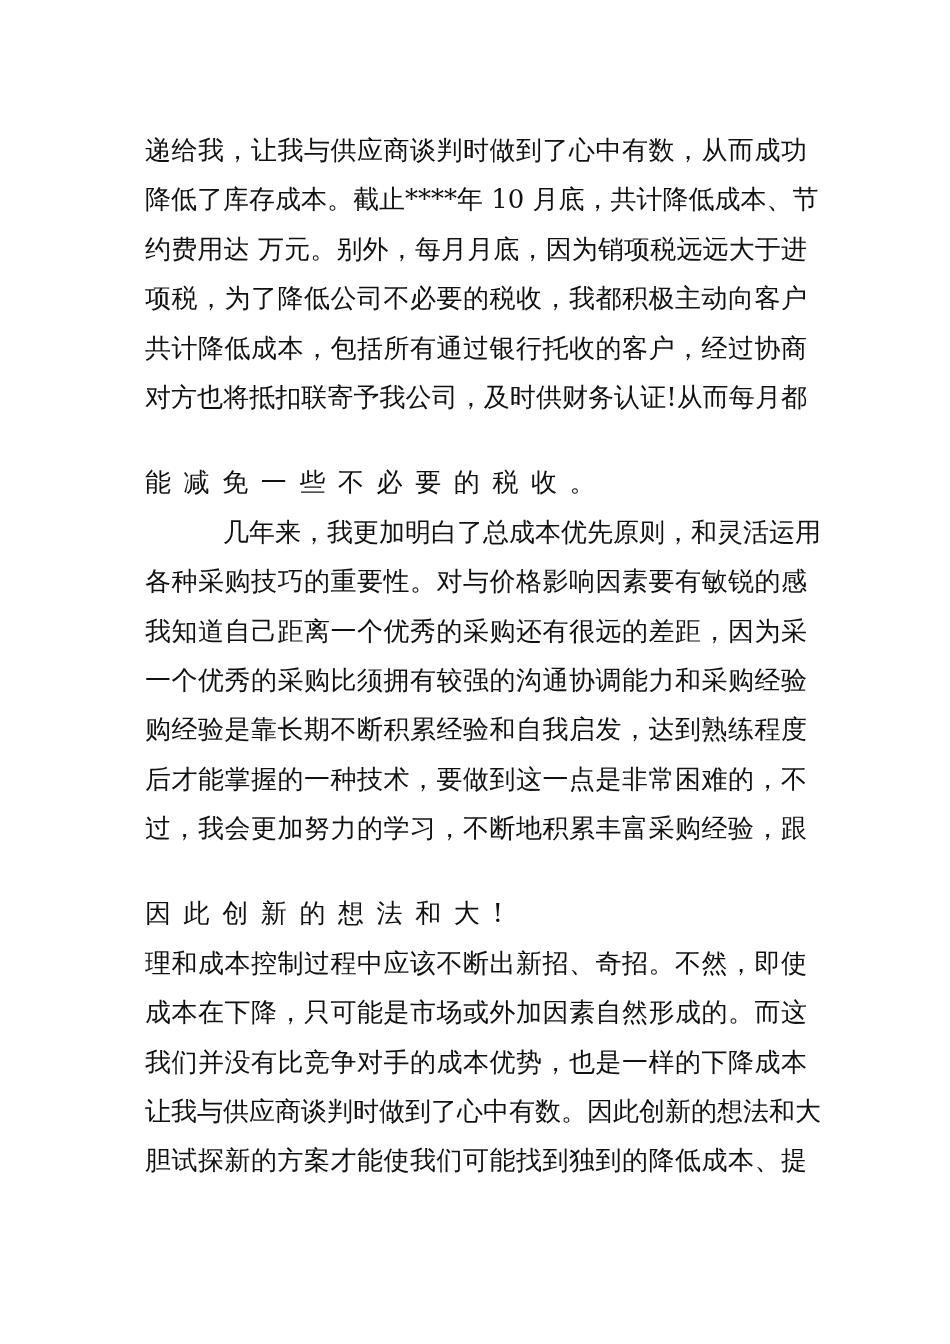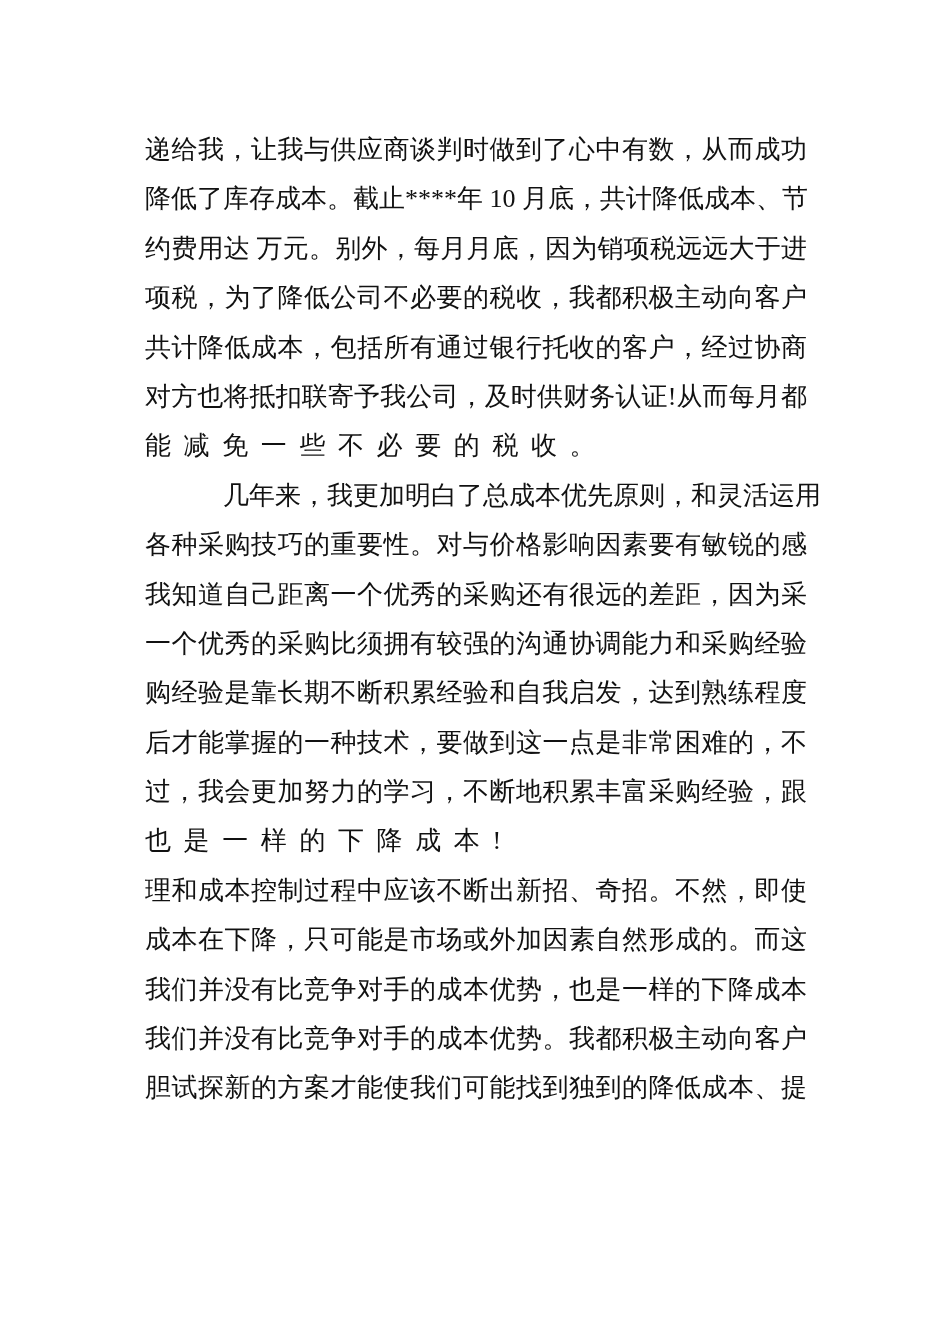--- a/index.html
+++ b/index.html
@@ -30,25 +30,25 @@
       width: 662px;
     }
     .line {
       height: 49.4px;
       line-height: 44px;
       font-size: 26px;
       white-space: nowrap;
       text-align: justify;
       text-align-last: justify;
       overflow: visible;
-      font-family: Liberation Serif, serif;
     }
     .line.last {
       text-align-last: left;
       letter-spacing: 12.6px;
+      margin-top: 36px;
     }
     .line.indent {
       padding-left: 78px;
     }
   </style>
 </head>
 <body>
 
 <div class="page">
   <div class="text-block">
@@ -61,22 +61,22 @@
     <div class="line">对方也将抵扣联寄予我公司，及时供财务认证!从而每月都</div>
     <div class="line last">能减免一些不必要的税收。</div>
 
     <div class="line indent">几年来，我更加明白了总成本优先原则，和灵活运用</div>
     <div class="line">各种采购技巧的重要性。对与价格影响因素要有敏锐的感</div>
     <div class="line">我知道自己距离一个优秀的采购还有很远的差距，因为采</div>
     <div class="line">一个优秀的采购比须拥有较强的沟通协调能力和采购经验</div>
     <div class="line">购经验是靠长期不断积累经验和自我启发，达到熟练程度</div>
     <div class="line">后才能掌握的一种技术，要做到这一点是非常困难的，不</div>
     <div class="line">过，我会更加努力的学习，不断地积累丰富采购经验，跟</div>
-    <div class="line last">也是一样的下降成本!</div>
+    <div class="line last">因此创新的想法和大!</div>
 
     <div class="line">理和成本控制过程中应该不断出新招、奇招。不然，即使</div>
     <div class="line">成本在下降，只可能是市场或外加因素自然形成的。而这</div>
     <div class="line">我们并没有比竞争对手的成本优势，也是一样的下降成本</div>
-    <div class="line">我们并没有比竞争对手的成本优势。我都积极主动向客户</div>
+    <div class="line">让我与供应商谈判时做到了心中有数。因此创新的想法和大</div>
     <div class="line">胆试探新的方案才能使我们可能找到独到的降低成本、提</div>
 
   </div>
 </div>
 
 </body></html>

